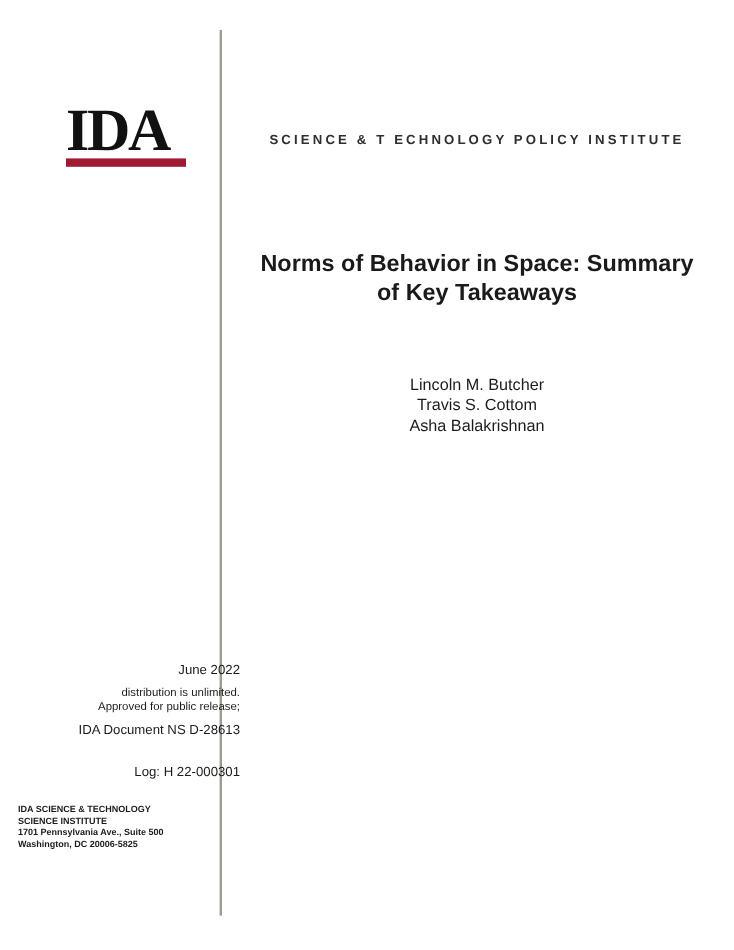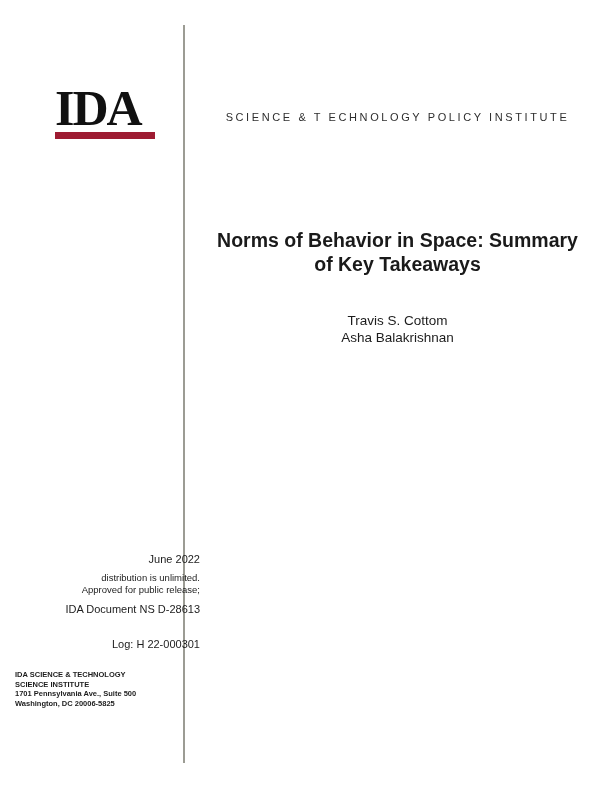--- a/index.html
+++ b/index.html
@@ -48,31 +48,31 @@
     margin-top: 0px;
   }
   
   .institute {
     position: absolute;
     left: 183px;
     right: 0;
     top: 111px;
     text-align: center;
     font-size: 11px;
-    font-weight: 400;
+    font-weight: 700;
     letter-spacing: 2.6px;
     color: #2e2e2e;
     white-space: nowrap;
   }
   
   .title {
     position: absolute;
     left: 183px;
     right: 0;
-    top: 228px;
+    top: 208px;
     text-align: center;
     font-size: 19.5px;
     font-weight: 700;
     line-height: 24px;
     color: #1a1a1a;
   }
   
   .authors {
     position: absolute;
     left: 183px;
@@ -124,20 +124,21 @@
   </div>
 
   <div class="institute">SCIENCE &amp; T ECHNOLOGY POLICY INSTITUTE</div>
 
   <div class="title">
     <span class="author-line">Norms of Behavior in Space: Summary</span>
     <span class="author-line">of Key Takeaways</span>
   </div>
 
   <div class="authors">
+    <span class="author-line">Lincoln M. Butcher</span>
     <span class="author-line">Travis S. Cottom</span>
     <span class="author-line">Asha Balakrishnan</span>
   </div>
 
   <div class="pubblock">
     <div class="pub-date">June 2022</div>
     <div class="pub-release">
       <span class="author-line">distribution is unlimited.</span>
       <span class="author-line">Approved for public release;</span>
     </div>

